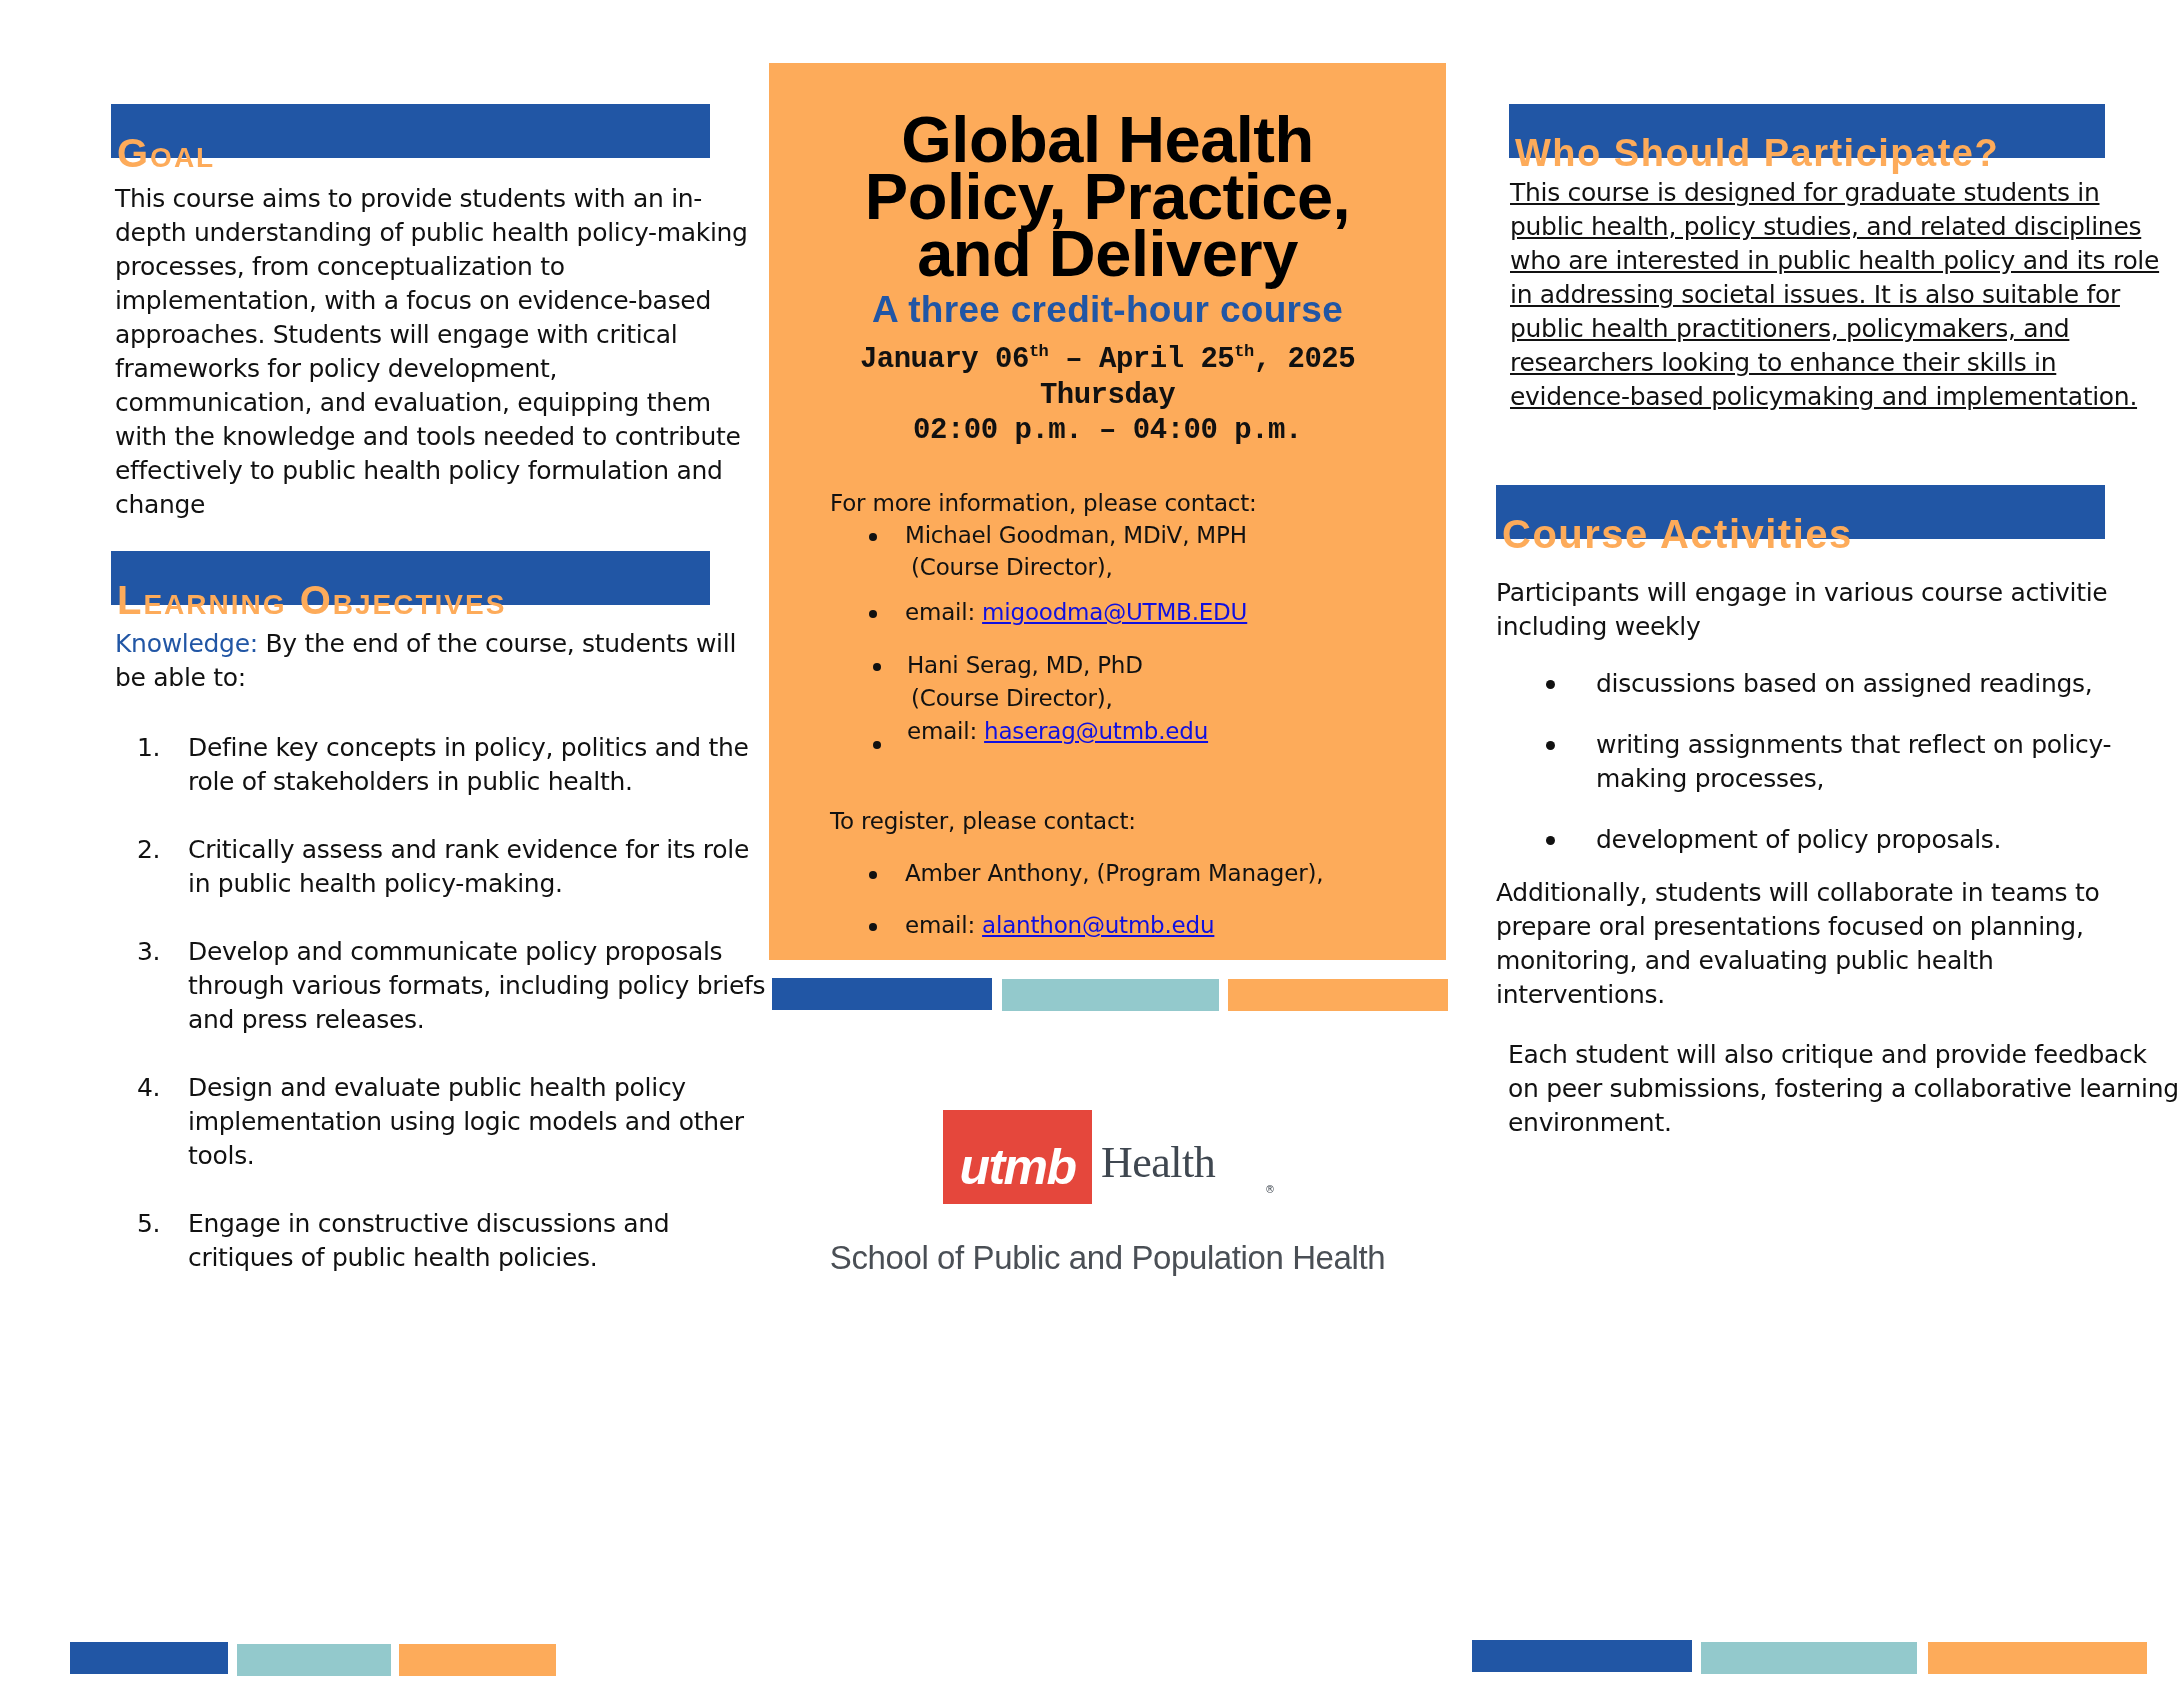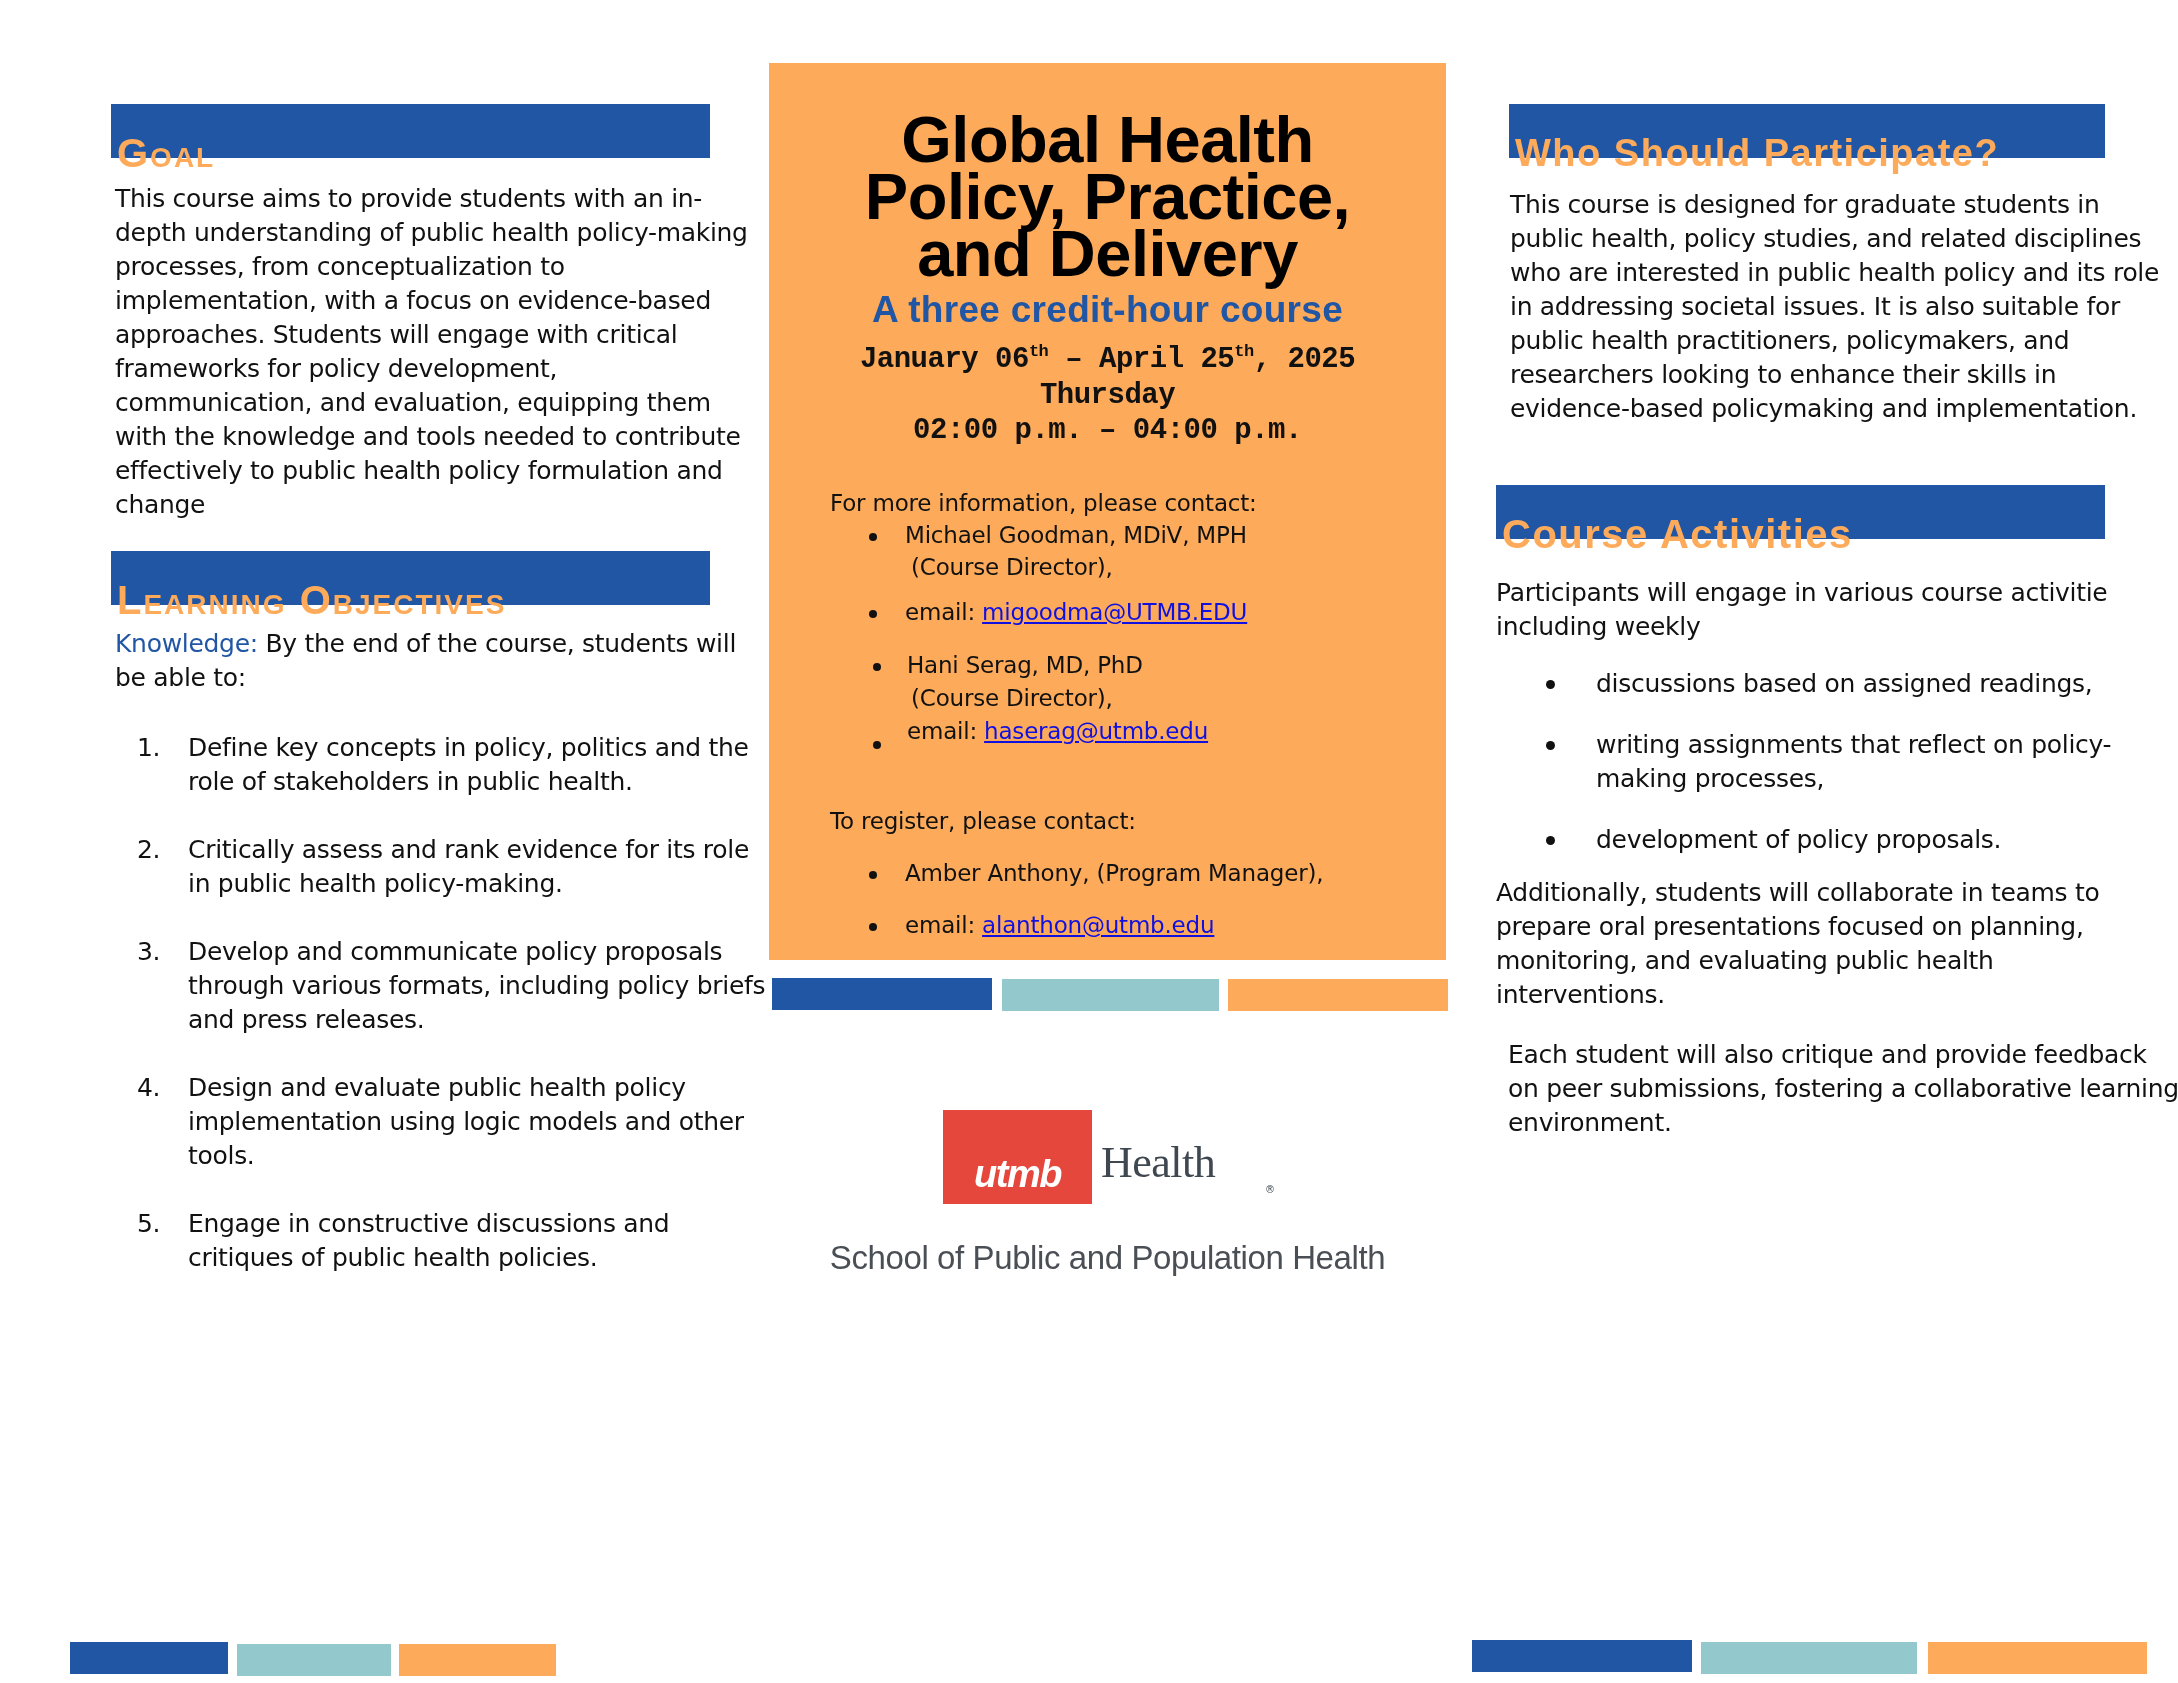--- a/index.html
+++ b/index.html
@@ -51,31 +51,31 @@
   
   .bar { position: absolute; height: 32px; }
   .blue { background: #2156a5; }
   .teal { background: #93c9cc; }
   .orange { background: #fdab5a; }
 
   
   #logo-box { left: 943px; top: 1110px; width: 149px; height: 94px; background: #e5473c;
               display: flex; align-items: flex-end; justify-content: center; }
   #logo-box span { color: #fff; font-family: "Liberation Sans", sans-serif; font-weight: bold;
-                   font-style: italic; font-size: 38px; letter-spacing: -1.5px; margin-bottom: 8px; }
+                   font-style: italic; font-size: 50px; letter-spacing: -1.5px; margin-bottom: 8px; }
   #logo-health { left: 1101px; top: 1137px; font-family: "Liberation Serif", serif; font-size: 44px;
                  color: #3f4750; letter-spacing: -0.5px; }
   #logo-reg { left: 1265px; top: 1184px; font-family: "DejaVu Sans", sans-serif; font-size: 10px; color: #3f4750; }
   #school { left: 769px; top: 1239px; width: 677px; text-align: center;
             font-family: "Liberation Sans", sans-serif; font-size: 33px; color: #4a4f55; letter-spacing: -0.4px; }
 
   
   #who-bar { left: 1509px; top: 104px; width: 596px; }
   #who-bar span { font-size: 38px; letter-spacing: 1.5px; }
-  #who-text { left: 1510px; top: 188px; width: 653px; }
+  #who-text { left: 1510px; top: 176px; width: 653px; text-decoration: underline; }
   #ca-bar { left: 1496px; top: 485px; width: 609px; }
   #ca-bar span { font-size: 40px; letter-spacing: 1.5px; }
   #ca-intro { left: 1496px; top: 576px; width: 693px; white-space: nowrap; }
   #ca-list { left: 1496px; top: 667px; width: 673px; margin: 0; padding: 0; list-style: none; }
   #ca-list li { position: relative; padding-left: 100px; margin-bottom: 27px; }
   #ca-list li .dot { position: absolute; left: 50px; top: 13px; width: 9px; height: 9px;
                      border-radius: 50%; background: #111; }
   #ca-add { left: 1496px; top: 876px; width: 673px; }
   #ca-each { left: 1496px; top: 1038px; width: 673px; margin-left: 12px; }
 </style>

